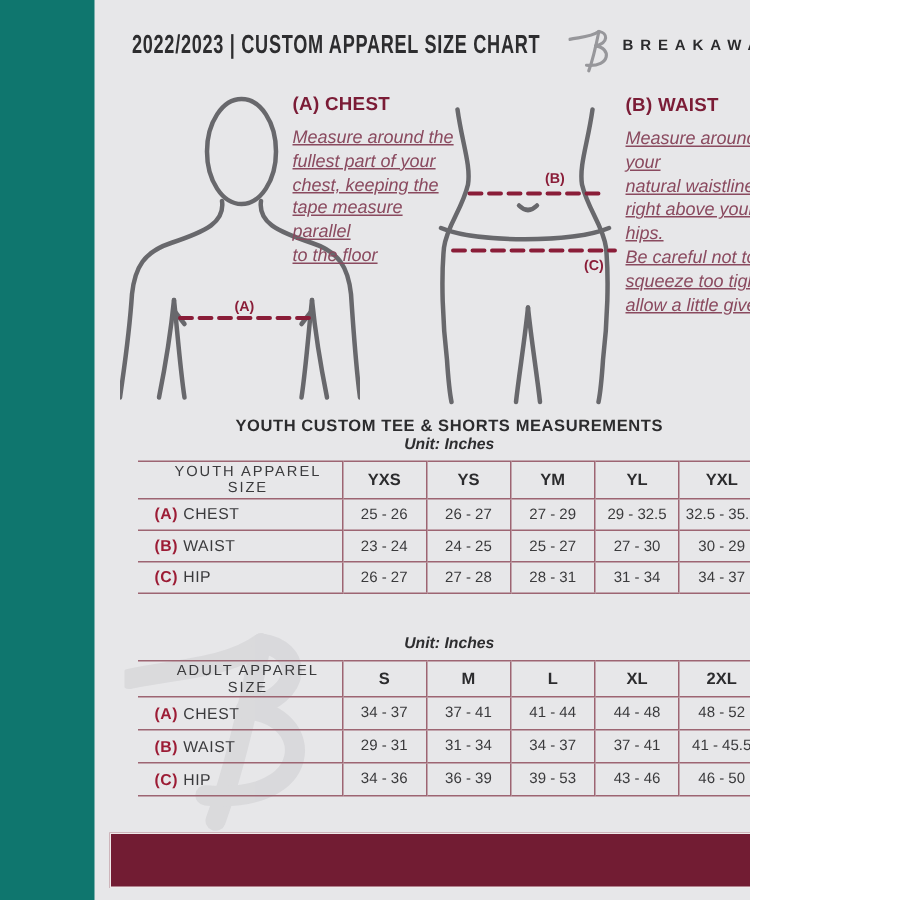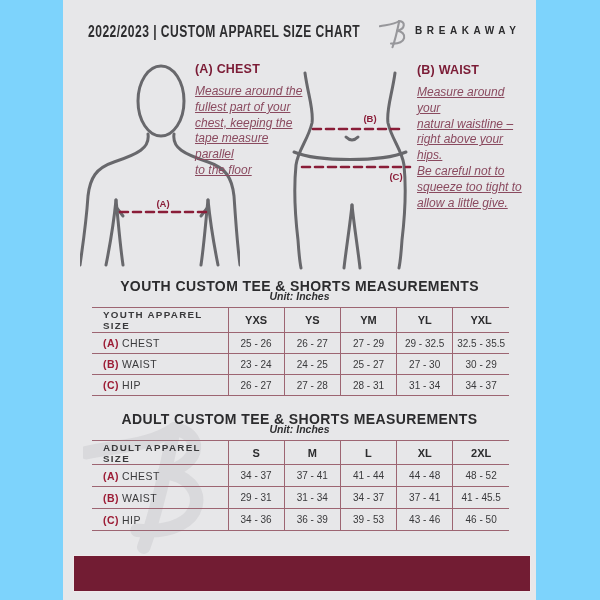--- a/index.html
+++ b/index.html
@@ -1,16 +1,16 @@
 <!DOCTYPE html>
 <html><head>
 <meta charset="utf-8">
 <style>
   html,body{margin:0;padding:0;}
-  .stage{position:relative;width:600px;height:600px;background:#7dd3fc;overflow:hidden;
+  .stage{position:relative;width:500px;height:600px;background:#0f766e;overflow:hidden;
          font-family:"Liberation Sans", sans-serif;}
   .page{position:absolute;left:63px;top:0;width:473px;height:600px;background:#e7e7e9;overflow:hidden;}
 
   
   .hdr-title{position:absolute;left:25px;top:21px;font-size:15.5px;font-weight:700;color:#2d2d2f;
              letter-spacing:.6px;white-space:nowrap;transform:scale(.78,1.12);transform-origin:left top;}
   .logo{position:absolute;left:316px;top:15px;}
   .brand{position:absolute;left:352px;top:25px;font-size:10px;font-weight:700;color:#2b2b2d;
          letter-spacing:4.6px;white-space:nowrap;}
 
@@ -20,36 +20,36 @@
   .fig .dash{stroke:#8a1d38;stroke-width:2.6;stroke-dasharray:8,5;}
   .fig text{font-family:"Liberation Sans",sans-serif;font-size:9.5px;font-weight:700;fill:#8a1d38;}
 
   
   .guide{position:absolute;width:112px;}
   .guide h4{margin:0;font-size:12.5px;font-weight:700;color:#7b1c36;letter-spacing:.2px;}
   .guide p{margin:8px 0 0 0;font-size:12px;line-height:1.32;font-style:italic;color:#8a4a5f;
            white-space:pre-line;text-decoration:underline;}
 
   
-  .sec-title{position:absolute;left:0;width:100%;text-align:center;font-size:14px;font-weight:700;
+  .sec-title{position:absolute;left:0;width:100%;text-align:center;font-size:11px;font-weight:700;
              letter-spacing:.4px;color:#2c2c2e;}
   .sec-unit{position:absolute;left:0;width:100%;text-align:center;font-size:10.5px;font-weight:700;
             font-style:italic;color:#2e2e30;}
 
   
   table.size-table{position:absolute;left:29px;width:417px;border-collapse:collapse;table-layout:fixed;}
   .size-table col.c-label{width:136px;}
   .size-table col.c-size{width:56.2px;}
   .size-table th,.size-table td{border-top:1px solid #9d6572;padding:0;background:transparent;}
   .size-table tbody tr:last-child th,.size-table tbody tr:last-child td{border-bottom:1px solid #9d6572;}
   .size-table th.sz,.size-table td.val{border-left:1px solid #9d6572;text-align:center;}
   .size-table thead tr{height:25px;}
   .size-table tbody tr{height:21px;}
-  .size-table th.lbl{font-size:9.8px;font-weight:700;letter-spacing:1.3px;color:#3a3a3c;
-                     text-align:left;padding-left:11px;margin-top:12px;}
+  .size-table th.lbl{font-size:9.8px;font-weight:400;letter-spacing:1.3px;color:#3a3a3c;
+                     text-align:center;padding-left:11px;margin-top:12px;}
   .size-table th.sz{font-size:11px;font-weight:700;color:#2c2c2e;}
   .size-table td.lbl{font-size:10.5px;color:#3a3a3c;text-align:left;padding-left:11px;letter-spacing:.4px;}
   .size-table td.lbl .mk{color:#9c1c35;font-weight:700;}
   .size-table td.val{font-size:10px;color:#3a3a3c;}
   .adult tbody tr{height:22px;}
   .adult thead tr{height:24px;}
 
   
   .watermark{position:absolute;left:20px;top:408px;opacity:.55;}
   .watermark path{fill:none;stroke:#cfcfd2;stroke-width:4;stroke-linecap:round;}
@@ -169,21 +169,20 @@
           <td class="lbl"><span class="mk">(C)</span> <span>HIP</span></td>
           <td class="val">26 - 27</td>
           <td class="val">27 - 28</td>
           <td class="val">28 - 31</td>
           <td class="val">31 - 34</td>
           <td class="val">34 - 37</td>
         </tr>
       </tbody>
     </table>
 
-    <div class="sec-title" style="top:411px">ADULT CUSTOM TEE &amp; SHORTS MEASUREMENTS</div>
     <div class="sec-unit" style="top:423px">Unit: Inches</div>
 
     <table class="size-table adult" style="top:440px">
       <colgroup>
           <col class="c-label">
           <col class="c-size">
           <col class="c-size">
           <col class="c-size">
           <col class="c-size">
           <col class="c-size">

